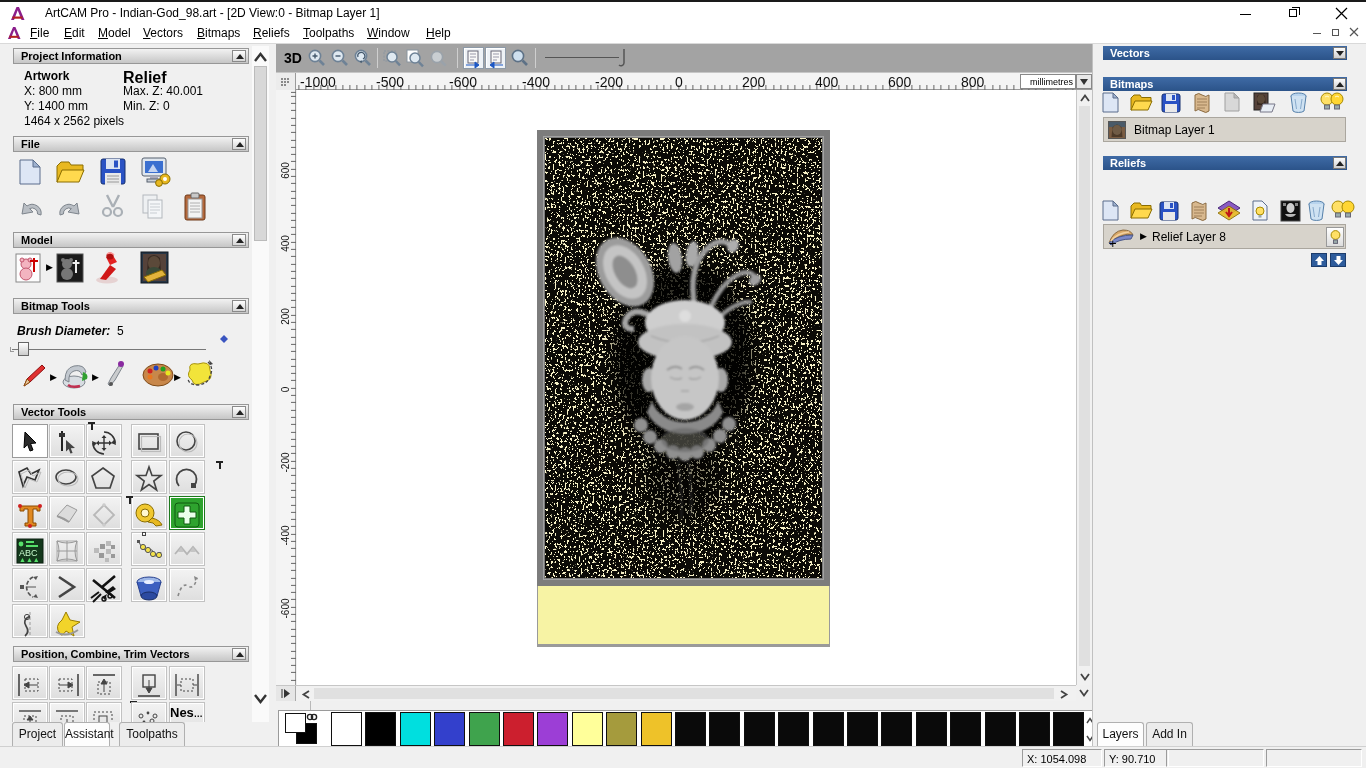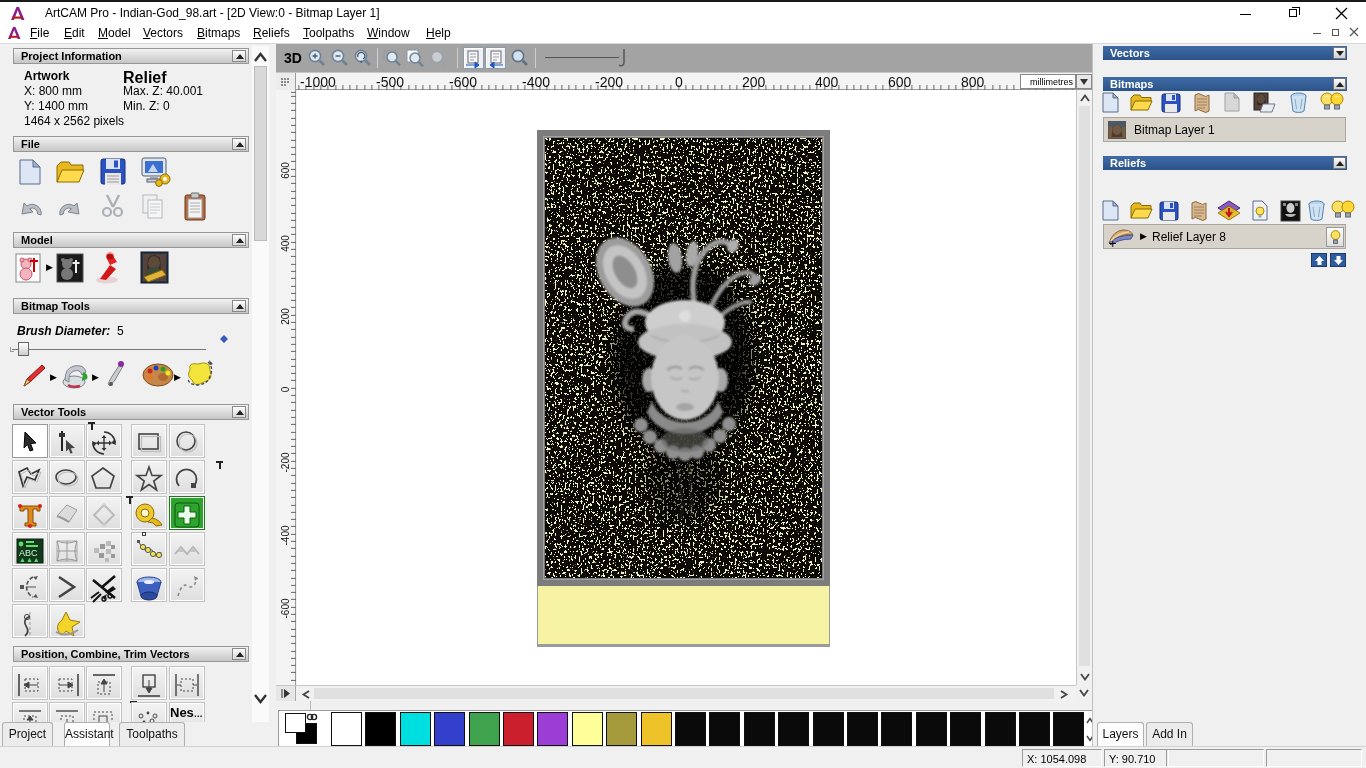--- a/index.html
+++ b/index.html
@@ -476,21 +476,21 @@
  <div class="a" style="left:252px;top:2px;width:17px;height:676px;background:#fafafa"></div>
  <svg class="a" style="left:254px;top:8px" width="13" height="10" viewBox="0 0 13 10">
       <path d="M1 9 L6.5 2 L12 9" fill="none" stroke="#333" stroke-width="2.4"></path>
     </svg>
  <div class="a" style="left:254px;top:22px;width:13px;height:175px;background:#d8d8d8;border:1px solid #bbb"></div>
  <svg class="a" style="left:254px;top:650px" width="13" height="10" viewBox="0 0 13 10">
       <path d="M1 1 L6.5 8 L12 1" fill="none" stroke="#333" stroke-width="2.4"></path>
     </svg>
 </div>
 
-<div class="tab" style="left:2px;width:51px">Project</div>
+<div class="tab" style="left:12px;width:51px">Project</div>
 <div class="tab act" style="left:64px;width:46px">Assistant</div>
 <div class="tab" style="left:119px;width:66px">Toolpaths</div>
 
 <div class="a" id="center" style="left:276px;top:44px;width:816px;height:724px">
 
  <div class="a" style="left:0;top:0;width:816px;height:28px;background:#a3a3a3">
   <div class="a b" style="left:8px;top:6px;font-size:14px">3D</div>
   <svg class="a" style="left:31px;top:4px" width="20" height="20" viewBox="0 0 20 20">
         <circle cx="8" cy="8" r="5.6" fill="#dfe9f1" stroke="#6e8296" stroke-width="1.6"></circle>
         <path d="M12.5 12.5 L17 17" stroke="#6e8296" stroke-width="2.6"></path>

